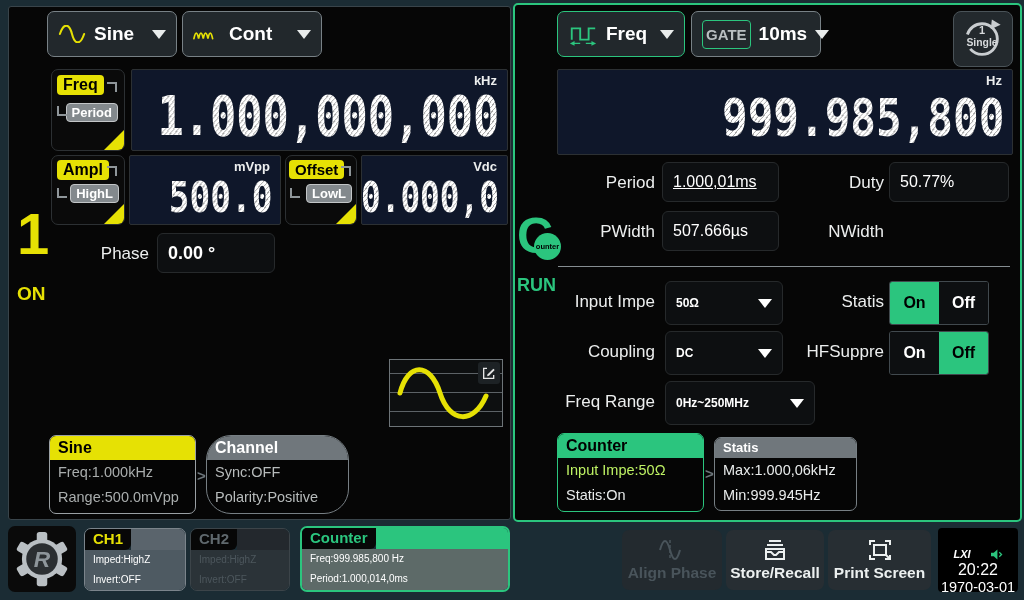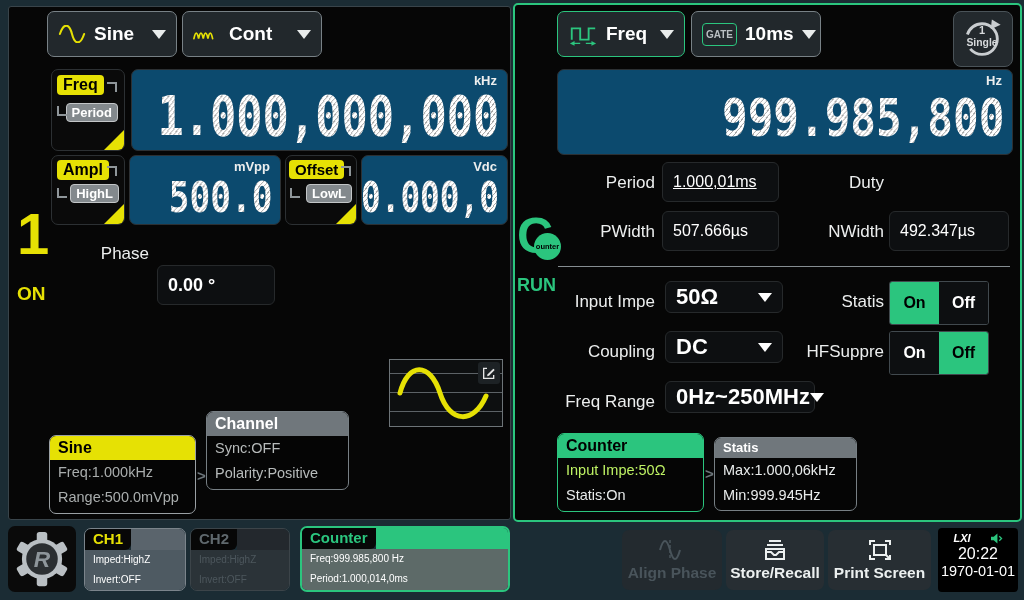--- a/index.html
+++ b/index.html
@@ -20,35 +20,35 @@
   .pbox{position:absolute;background:#0a0a0a;border:1px solid #2c3033;border-radius:7px;overflow:hidden;}
   .pillY{position:absolute;background:#e6e104;color:#000;font-weight:bold;font-size:16px;
          padding:1px 6px;border-radius:4px;}
   .pillG{position:absolute;background:#83898d;color:#fff;font-weight:bold;font-size:13px;
          padding:1px 5px;border-radius:4px;border:1px solid #c3c6c8;}
   .cornTR{position:absolute;width:8px;height:8px;border-top:2px solid #8f969a;border-right:2px solid #8f969a;}
   .cornBL{position:absolute;width:8px;height:8px;border-bottom:2px solid #8f969a;border-left:2px solid #8f969a;}
   .tri{position:absolute;right:0;bottom:0;width:0;height:0;
        border-bottom:20px solid #e6e104;border-left:20px solid transparent;}
   
-  .disp{position:absolute;background:#0c4a6e;border:1px solid #2c3033;border-radius:7px;}
+  .disp{position:absolute;background:#0f172a;border:1px solid #2c3033;border-radius:2px;}
   .unit{position:absolute;top:3px;right:10px;font-size:13px;font-weight:bold;color:#eceeee;}
   .lcd{position:absolute;right:8px;bottom:2px;font-family:"DejaVu Sans Mono",monospace;
        font-weight:bold;color:#f3f3f3;white-space:nowrap;transform-origin:100% 100%;}
   @supports (-webkit-background-clip: text){
     .lcd{background-image:repeating-linear-gradient(135deg,#ffffff 0 3px,#a6a6a6 3px 4px);
          -webkit-background-clip:text;background-clip:text;-webkit-text-fill-color:transparent;}
   }
   
   .flabel{position:absolute;font-size:17px;color:#eceeee;text-align:right;line-height:42px;height:42px;}
   .vbox{position:absolute;height:40px;background:#0d0f11;border:1px solid #26292b;border-radius:6px;
         box-sizing:border-box;font-size:16px;color:#fff;line-height:38px;padding:0 10px;}
-  .vbox.bold{font-weight:bold;font-size:18px;margin-top:32px;}
-  .selbox{position:absolute;height:32px;background:#0d0f11;border:1px solid #26292b;border-radius:6px;
-        box-sizing:border-box;display:flex;align-items:center;padding:0 10px;font-weight:bold;font-size:22px;color:#fff;}
+  .vbox.bold{font-weight:bold;font-size:18px;}
+  .selbox{position:absolute;height:44px;background:#0d0f11;border:1px solid #26292b;border-radius:6px;
+        box-sizing:border-box;display:flex;align-items:center;padding:0 10px;font-weight:bold;font-size:12px;color:#fff;}
   .selbox .caret{border-top-color:#fff;}
   
   .tgl{position:absolute;height:42px;display:flex;border:1px solid #41494e;border-radius:3px;overflow:hidden;}
   .tgl .half{width:49px;text-align:center;line-height:42px;font-weight:bold;font-size:16px;background:#0d0f11;color:#fff;}
   .tgl .half.sel{background:#2bc57e;color:#000;}
   
   .itab{position:absolute;background:#050505;border:1px solid #9aa0a4;border-radius:7px;overflow:hidden;}
   .itab .hdr{height:24px;line-height:24px;font-weight:bold;font-size:16px;padding:0 8px;}
   .itab .ln{padding:1px 8px;font-size:14.5px;line-height:23px;white-space:nowrap;}
   .chev{position:absolute;color:#6d767b;font-size:15px;font-weight:bold;}
@@ -143,21 +143,21 @@
         </svg>
       </div>
     </div>
 
     <div class="itab" style="left:40px;top:428px;width:145px;height:77px;">
       <div class="hdr" style="background:#e6e104;color:#000;">Sine</div>
       <div class="ln" style="color:#a9adad;">Freq:1.000kHz</div>
       <div class="ln" style="color:#a9adad;">Range:500.0mVpp</div>
     </div>
     <span class="chev" style="left:188px;top:460px;">&gt;</span>
-    <div class="itab" style="left:197px;top:404px;width:141px;height:77px;border-color:#777f84;">
+    <div class="itab" style="left:197px;top:428px;width:141px;height:77px;border-color:#777f84;border-radius:25px;">
       <div class="hdr" style="background:#70777c;color:#fff;">Channel</div>
       <div class="ln" style="color:#b7bbbb;">Sync:OFF</div>
       <div class="ln" style="color:#b7bbbb;">Polarity:Positive</div>
     </div>
   </div>
 
   <div class="panel right" style="left:513px;top:3px;width:505px;height:515px;">
 
     <div class="abs grnTxt" style="left:2px;top:206px;font-size:50px;font-weight:bold;line-height:50px;">C</div>
     <div class="abs" style="left:19px;top:228px;width:27px;height:27px;border-radius:50%;background:#2bc57e;color:#000;
@@ -169,21 +169,21 @@
         <path d="M4 19 V7 h9 v12 h9 V7 h7" stroke="#2bc57e" stroke-width="2" fill="none"></path>
         <path d="M6 23 h7 M19 23 h7" stroke="#2bc57e" stroke-width="1.5" fill="none"></path>
         <path d="M2 23 l5 -2.5 v5 z" fill="#2bc57e"></path>
         <path d="M30 23 l-5 -2.5 v5 z" fill="#2bc57e"></path>
       </svg>
       <span class="lbl">Freq</span>
       <span class="caret"></span>
     </div>
 
     <div class="dd" style="left:176px;top:6px;width:130px;">
-      <span style="border:1.5px solid #2bc57e;border-radius:4px;color:#b9bfc2;font-size:10px;font-weight:bold;padding:5px 3px;">GATE</span>
+      <span style="border:1.5px solid #2bc57e;border-radius:4px;color:#b9bfc2;font-size:15px;font-weight:bold;padding:5px 3px;">GATE</span>
       <span class="lbl">10ms</span>
       <span class="caret"></span>
     </div>
 
     <div class="abs" style="left:438px;top:6px;width:58px;height:54px;background:#23292d;border:1px solid #4a5358;border-radius:8px;">
       <svg width="46" height="46" viewBox="0 0 42 42" style="position:absolute;left:5px;top:3px;">
         <circle cx="21" cy="22" r="14" stroke="#c9cdd0" stroke-width="2.6" fill="none" stroke-dasharray="74 14" stroke-dashoffset="-48"></circle>
         <path d="M30 4 l8 5 -9 4 z" fill="#c9cdd0"></path>
         <text x="21" y="17" font-size="10" font-weight="bold" fill="#d6d9db" text-anchor="middle">1</text>
         <text x="21" y="28" font-size="9.5" font-weight="bold" fill="#d6d9db" text-anchor="middle">Single</text>
@@ -191,25 +191,25 @@
     </div>
 
     <div class="disp" style="left:42px;top:64px;width:454px;height:84px;">
       <span class="unit">Hz</span>
       <span class="lcd" style="font-size:52px;transform:scaleX(0.82);bottom:6px;">999.985,800</span>
     </div>
 
     <div class="flabel" style="left:20px;top:157px;width:120px;">Period</div>
     <div class="vbox" style="left:147px;top:157px;width:117px;text-decoration:underline;">1.000,01ms</div>
     <div class="flabel" style="left:250px;top:157px;width:119px;">Duty</div>
+    <div class="vbox" style="left:374px;top:157px;width:120px;">50.77%</div>
 
     <div class="flabel" style="left:20px;top:206px;width:120px;">PWidth</div>
     <div class="vbox" style="left:147px;top:206px;width:117px;">507.666µs</div>
     <div class="flabel" style="left:250px;top:206px;width:119px;">NWidth</div>
-    <div class="vbox" style="left:374px;top:206px;width:120px;">492.347µs</div>
 
     <div class="abs" style="left:43px;top:261px;width:452px;height:1px;background:#858d91;"></div>
 
     <div class="flabel" style="left:20px;top:276px;width:120px;">Input Impe</div>
     <div class="selbox" style="left:150px;top:276px;width:118px;">
       <span>50Ω</span>
       <span class="caret"></span>
     </div>
     <div class="flabel" style="left:250px;top:276px;width:119px;">Statis</div>
     <div class="tgl" style="left:374px;top:276px;">
@@ -314,24 +314,24 @@
   <div class="btn" style="left:828px;top:530px;width:103px;">
     <svg width="26" height="24" viewBox="0 0 26 24">
       <path d="M3 7 V3 h5 M18 3 h5 v4 M23 17 v4 h-5 M8 21 H3 v-4" stroke="currentColor" stroke-width="2" fill="none"></path>
       <rect x="7" y="7" width="12" height="10" stroke="currentColor" stroke-width="2" fill="none"></rect>
       <path d="M19 17 l4 4" stroke="currentColor" stroke-width="2"></path>
     </svg>
     <span>Print Screen</span>
   </div>
 
   <div class="abs" style="left:938px;top:528px;width:80px;height:64px;background:#000;border-radius:4px;text-align:center;">
-    <div style="margin-top:4px;display:flex;align-items:center;justify-content:center;gap:19px;">
+    <div style="margin-top:20px;display:flex;align-items:center;justify-content:center;gap:19px;">
       <span style="font-size:11px;font-weight:bold;font-style:italic;color:#fff;">LXI</span>
       <svg width="13" height="11" viewBox="0 0 14 12">
         <path d="M1 4 h3 l4 -3.5 v11 L4 8 H1 z" fill="#2bc57e"></path>
         <path d="M10 3.5 L12.5 6 L10 8.5" stroke="#2bc57e" stroke-width="1.4" fill="none"></path>
       </svg>
     </div>
     <div style="font-size:16px;color:#fff;margin-top:1px;">20:22</div>
-    <div style="font-size:14.5px;color:#fff;">1970-01-01</div>
+    <div style="font-size:14.5px;color:#fff;">1970-03-01</div>
   </div>
 
 </div>
 
 </body></html>

